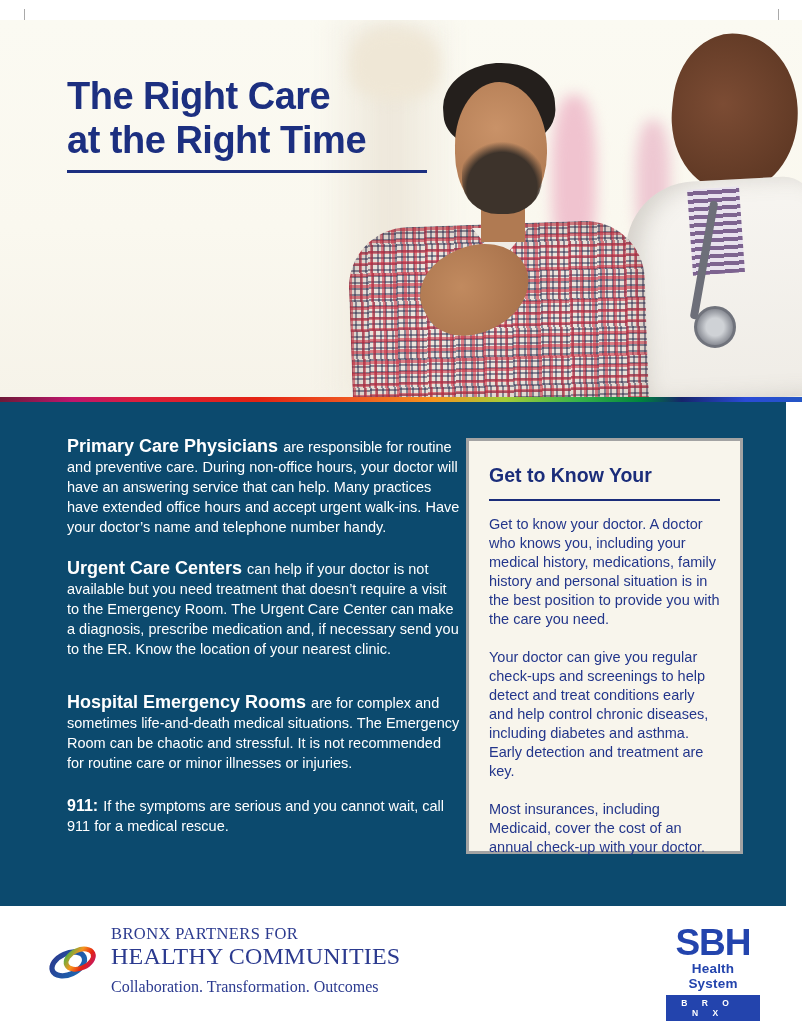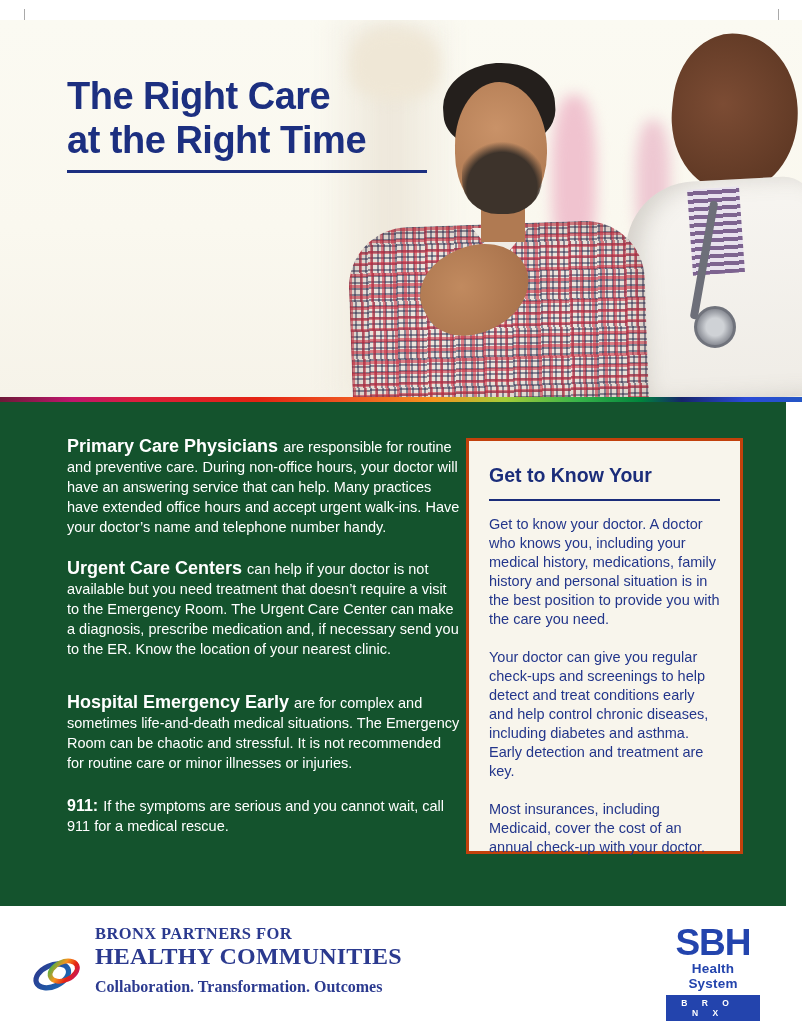--- a/index.html
+++ b/index.html
@@ -69,32 +69,32 @@
   .intro { margin-top:30px; width:300px; color:#23368b; font-size:17.5px; line-height:23px; }
 
   
   .rainbow { position:absolute; left:0; top:388px; width:802px; height:5px;
     background:linear-gradient(90deg,
       #6d1a38 0%, #c0166d 9%, #dc1f3e 17%, #e42313 32%, #ef5a22 44%,
       #f7941e 54%, #a6ce39 63%, #39b54a 72%, #00843d 80%,
       #16246b 85%, #2b4bd7 93%, #2456c5 100%); }
 
   
-  .navy { position:absolute; left:0; top:393px; width:786px; height:504px; background:#14532d; }
+  .navy { position:absolute; left:0; top:393px; width:786px; height:504px; background:#0c4a6e; }
   .care-item { position:absolute; left:67px; width:394px; color:#ffffff; font-size:14.5px; line-height:20px; }
   .care-item .head { font-weight:bold; font-size:18px; margin-right:5px; }
   .sidebar-box { position:absolute; left:466px; top:36px; width:277px; height:416px;
-    background:#f8f5ec; border:3px solid #c2410c; padding:22px 20px; }
+    background:#f8f5ec; border:3px solid #a3a3a3; padding:22px 20px; }
   .sidebar-title { color:#1b2d7a; font-weight:bold; font-size:19.5px; line-height:24px; }
   .sidebar-rule { width:100%; height:2px; background:#1b2d7a; margin:12px 0 14px; }
   .sidebar-p { color:#23368b; font-size:14.5px; line-height:19px; margin-bottom:19px; }
 
   
   .footer { position:absolute; left:0; top:897px; width:802px; height:127px; background:#ffffff; }
-  .bphc { position:absolute; left:29px; top:18px; display:flex; align-items:flex-end;font-weight:bold; }
+  .bphc { position:absolute; left:45px; top:18px; display:flex; align-items:center; }
   .bphc-icon { width:58px; height:44px; margin-top:4px; }
   .bphc-text { margin-left:8px; font-family:"Liberation Serif", serif; color:#2b3a8f; }
   .bphc-line1 { font-size:16.5px; letter-spacing:0.4px; }
   .bphc-line2 { font-size:24px; letter-spacing:0.2px; line-height:25px; }
   .bphc-tagline { font-family:"Liberation Serif", serif; color:#2b3a8f; font-size:16px; margin-top:9px; }
   .sbh { position:absolute; left:666px; top:20px; width:94px; text-align:center; color:#2344ad; }
   .sbh-acronym { font-weight:bold; font-size:37px; line-height:33px; letter-spacing:-1px;text-align:center; }
   .sbh-sub { font-weight:bold; font-size:13.5px; margin-top:2px; letter-spacing:0.2px; }
   .sbh-bar { margin-top:4px; background:#2344ad; color:#ffffff; font-size:8.5px; font-weight:bold;
     letter-spacing:6px; padding:3px 16px 3px 6px; }
@@ -151,21 +151,21 @@
 
     <div class="care-item" style="top:34px;">
       <span class="head">Primary Care Physicians</span><span>are responsible for routine and preventive care. During non-office hours, your doctor will have an answering service that can help. Many practices have extended office hours and accept urgent walk-ins. Have your doctor’s name and telephone number handy.</span>
     </div>
 
     <div class="care-item" style="top:156px;">
       <span class="head">Urgent Care Centers</span><span>can help if your doctor is not available but you need treatment that doesn’t require a visit to the Emergency Room. The Urgent Care Center can make a diagnosis, prescribe medication and, if necessary send you to the ER. Know the location of your nearest clinic.</span>
     </div>
 
     <div class="care-item" style="top:290px;">
-      <span class="head">Hospital Emergency Early</span><span>are for complex and sometimes life-and-death medical situations. The Emergency Room can be chaotic and stressful. It is not recommended for routine care or minor illnesses or injuries.</span>
+      <span class="head">Hospital Emergency Rooms</span><span>are for complex and sometimes life-and-death medical situations. The Emergency Room can be chaotic and stressful. It is not recommended for routine care or minor illnesses or injuries.</span>
     </div>
 
     <div class="care-item" style="top:394px;">
       <span class="head" style="font-size:16px;">911:</span><span>If the symptoms are serious and you cannot wait, call 911 for a medical rescue.</span>
     </div>
 
     <div class="sidebar-box">
       <div class="sidebar-title">
         <div>Get to Know Your</div>
       </div>

